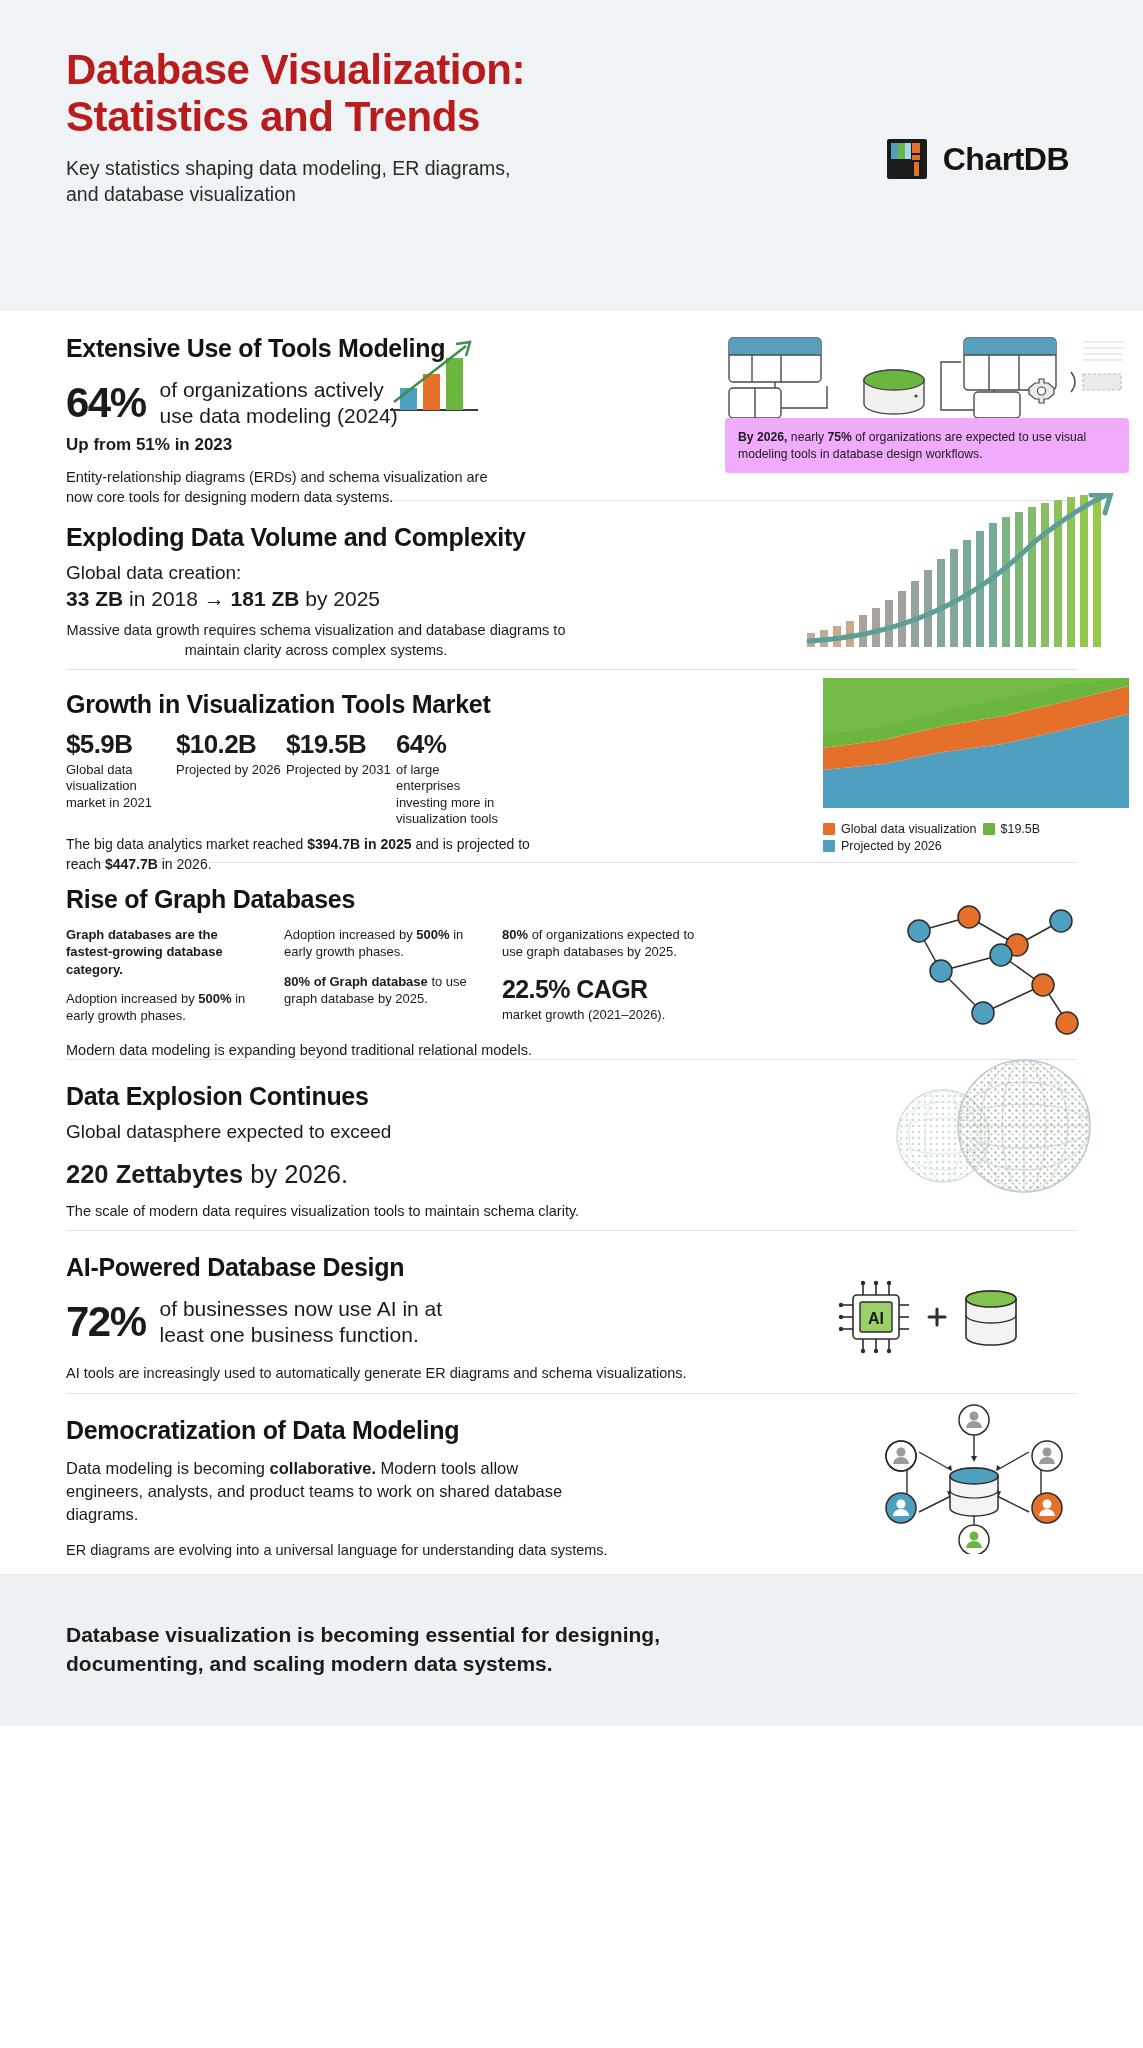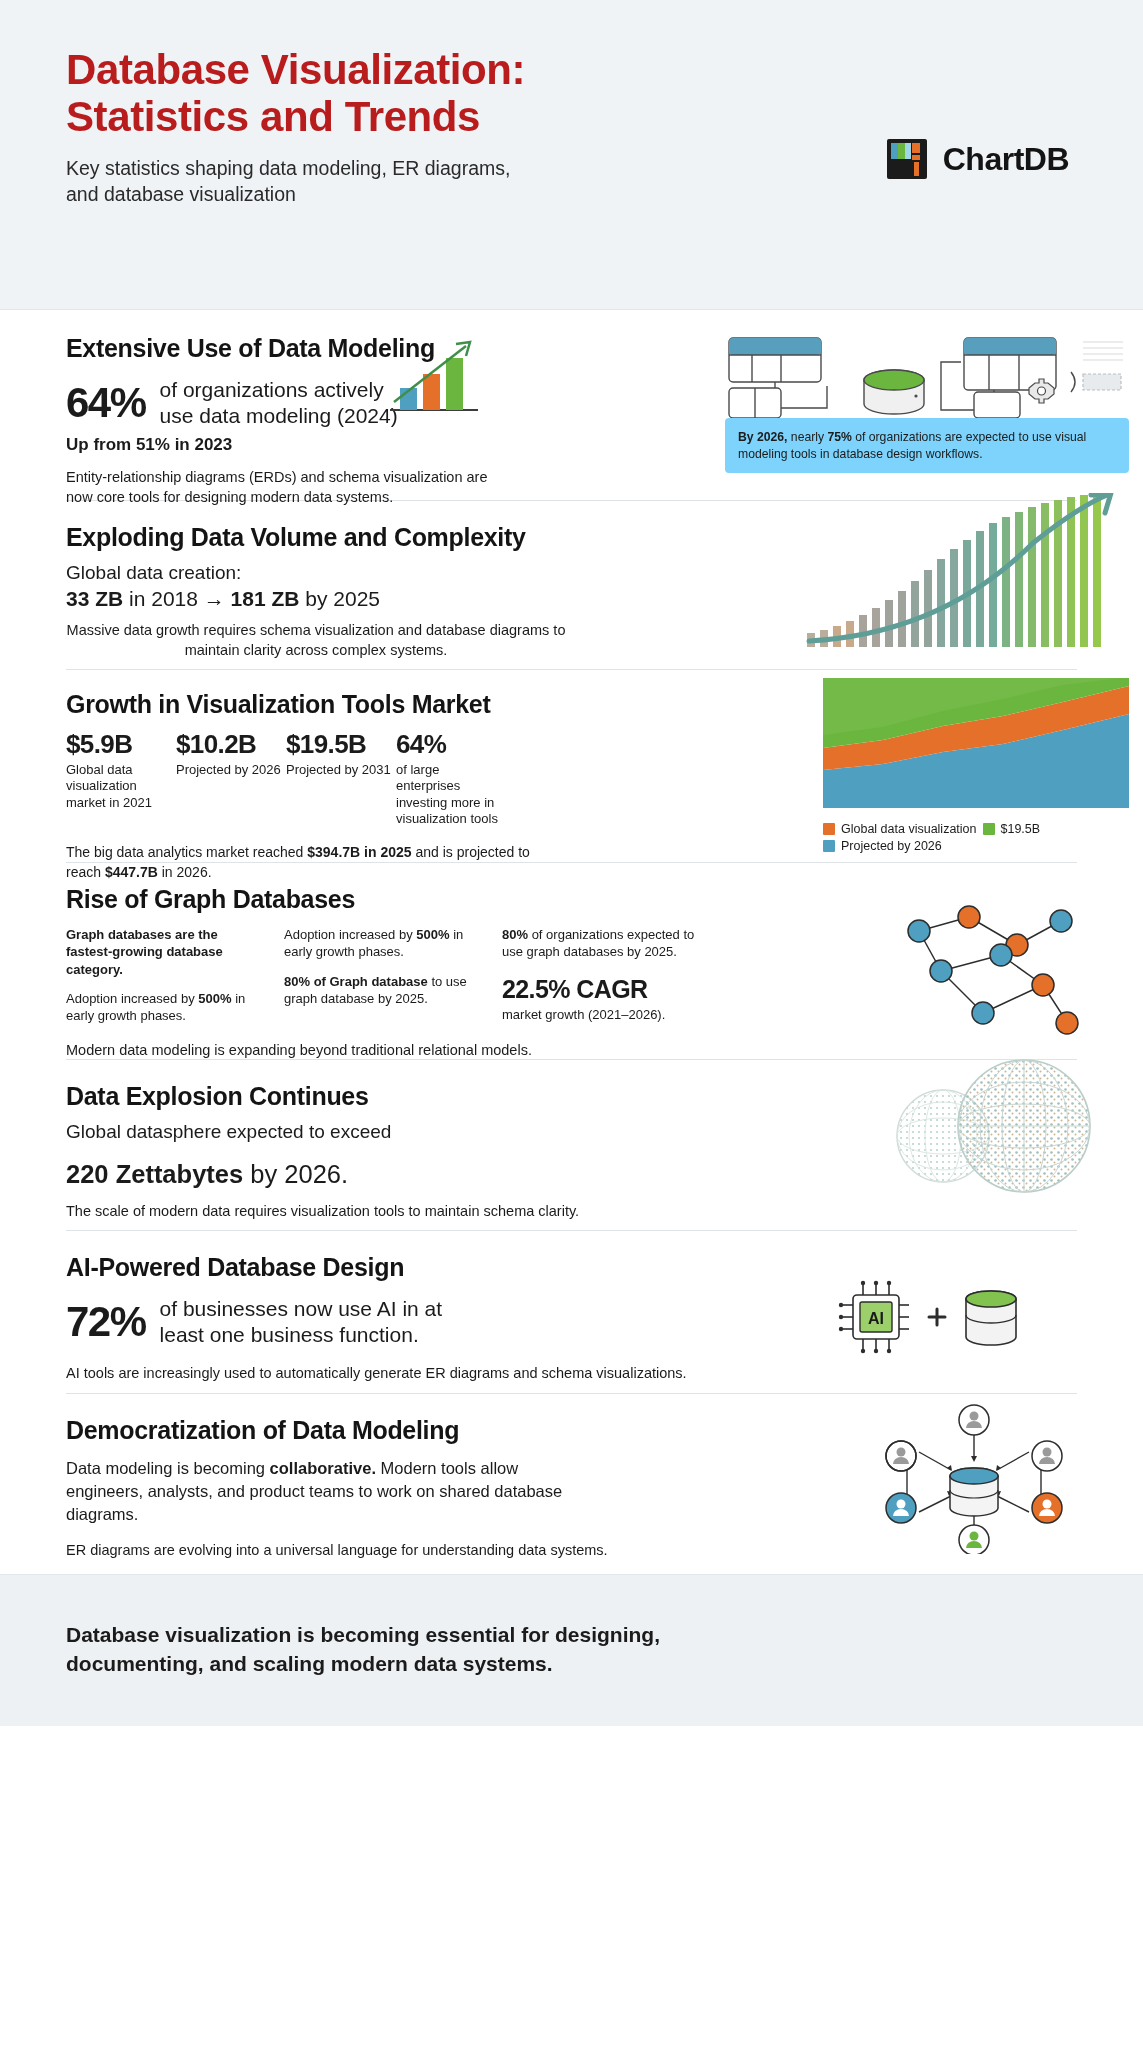--- a/index.html
+++ b/index.html
@@ -49,40 +49,40 @@
   
   #sec1 { padding-top: 24px; height: 190px; }
   #sec1 .left { width: 470px; }
   .stat-row { display:flex; align-items:center; gap: 14px; margin-top: 14px; }
   .stat-desc { font-size: 21px; line-height: 1.24; }
   .upfrom { font-size: 17px; font-weight: bold; margin-top: 6px; }
   #sec1 .para { margin-top: 13px; width: 430px; }
   .erd-wrap { position:absolute; right: 14px; top: 20px; }
   .callout {
     position:absolute; right: 14px; top: 108px; width: 404px;
-    background:#7dd3fc; border-radius: 4px; padding: 11px 13px;
+    background:#f0abfc; border-radius: 4px; padding: 11px 13px;
     font-size: 12.2px; line-height: 1.37;
   }
   .chart-ico { position:absolute; left: 386px; top: 26px; }
 
   
   #sec2 { padding-top: 22px; height: 168px; }
   #sec2 .left { width: 520px; }
   .lead { font-size: 19px; margin-top: 10px; }
   .zb-line { font-size: 21px; margin-top: 3px; }
   #sec2 .para { margin-top: 10px; width: 500px; text-align: center; }
   .growth-chart { position:absolute; right: 10px; top: -8px; }
 
   
   #sec3 { padding-top: 20px; height: 192px; }
   .stat-grid { display:flex; gap: 0; margin-top: 10px; }
   .stat-col { width: 110px; }
   .stat-col .num { font-size: 26px; font-weight: bold; letter-spacing:-0.6px; }
   .stat-col .lbl { font-size: 13px; line-height: 1.25; margin-top: 2px; }
-  #sec3 .para { margin-top: 16px; width: 470px; font-size: 14px; line-height:1.4; }
+  #sec3 .para { margin-top: 8px; width: 470px; font-size: 14px; line-height:1.4; }
   .area-chart { position:absolute; right: 14px; top: 8px; }
   .legend { position:absolute; right: 14px; top: 152px; width: 306px; font-size: 12.5px; }
   .legend-row { display:flex; align-items:center; gap: 6px; margin-bottom: 3px; }
   .swatch { width: 12px; height: 12px; display:inline-block; border-radius:1px; }
 
   
   #sec4 { padding-top: 22px; height: 196px; }
   .g3 { display:flex; gap: 22px; margin-top: 12px; }
   .g3 .c { width: 196px; font-size: 13px; line-height: 1.33; }
   .g3 .c p { margin-bottom: 12px; }
@@ -140,21 +140,21 @@
         <rect x="28" y="19" width="8" height="5" fill="#e4702a"></rect>
         <rect x="9" y="26" width="5" height="14" fill="#1b1b1b"></rect>
         <rect x="9" y="30" width="20" height="5" fill="#1b1b1b"></rect>
         <rect x="30" y="26" width="5" height="14" fill="#e4702a"></rect>
       </svg>
       <span class="brand-name">ChartDB</span>
     </div>
   </div>
 
   <div class="section" id="sec1">
-    <div class="sec-title">Extensive Use of Data Modeling</div>
+    <div class="sec-title">Extensive Use of Tools Modeling</div>
     <div class="left">
       <div class="stat-row">
         <div class="bignum">64%</div>
         <div class="stat-desc">
           <span>of organizations actively</span><br>
           <span>use data modeling (2024)</span>
         </div>
       </div>
       <div class="upfrom">Up from 51% in 2023</div>
       <div class="body-text para">Entity-relationship diagrams (ERDs) and schema visualization are now core tools for designing modern data systems.</div>

